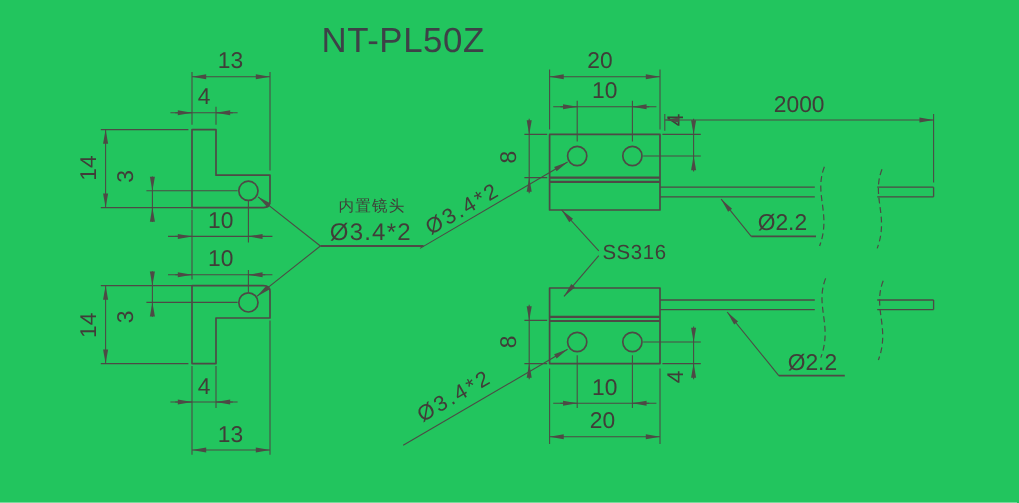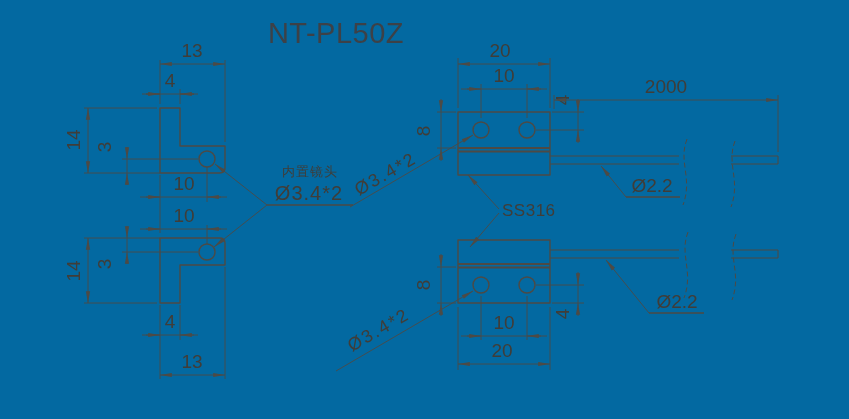--- a/index.html
+++ b/index.html
@@ -1,16 +1,16 @@
 <!DOCTYPE html>
 <html><head>
 <meta charset="utf-8">
 <style>
   html,body{margin:0;padding:0;background:#ffffff;}
-  #stage{position:relative;width:849px;height:419px;background:#0369a1;overflow:hidden;
+  #stage{position:relative;width:849px;height:419px;background:#22c55e;overflow:hidden;
          font-family:"Liberation Sans", sans-serif;}
   svg{display:block;}
   .ol{stroke:#4d4a45;stroke-width:1.4;fill:none;stroke-linejoin:round;}
   .dl{stroke:#4d4a45;stroke-width:0.9;fill:none;}
   .cl{stroke:#4d4a45;stroke-width:1.1;fill:none;}
   .ul{stroke:#4d4a45;stroke-width:1.6;fill:none;}
   .bk{stroke:#4d4a45;stroke-width:1;fill:none;stroke-dasharray:5 3;}
   .dv{stroke:#4d4a45;stroke-width:1.8;fill:none;}
   .dimtxt{font-size:19px;fill:#403d38;}
   .mid{text-anchor:middle;}

